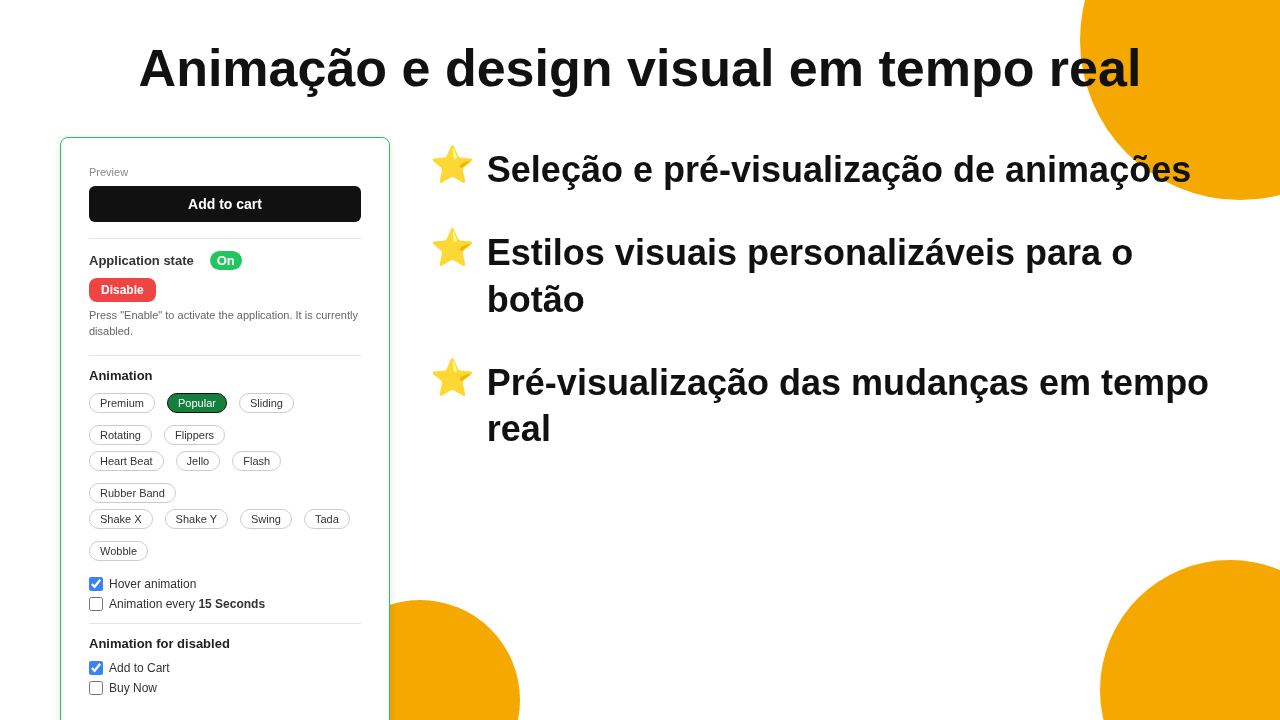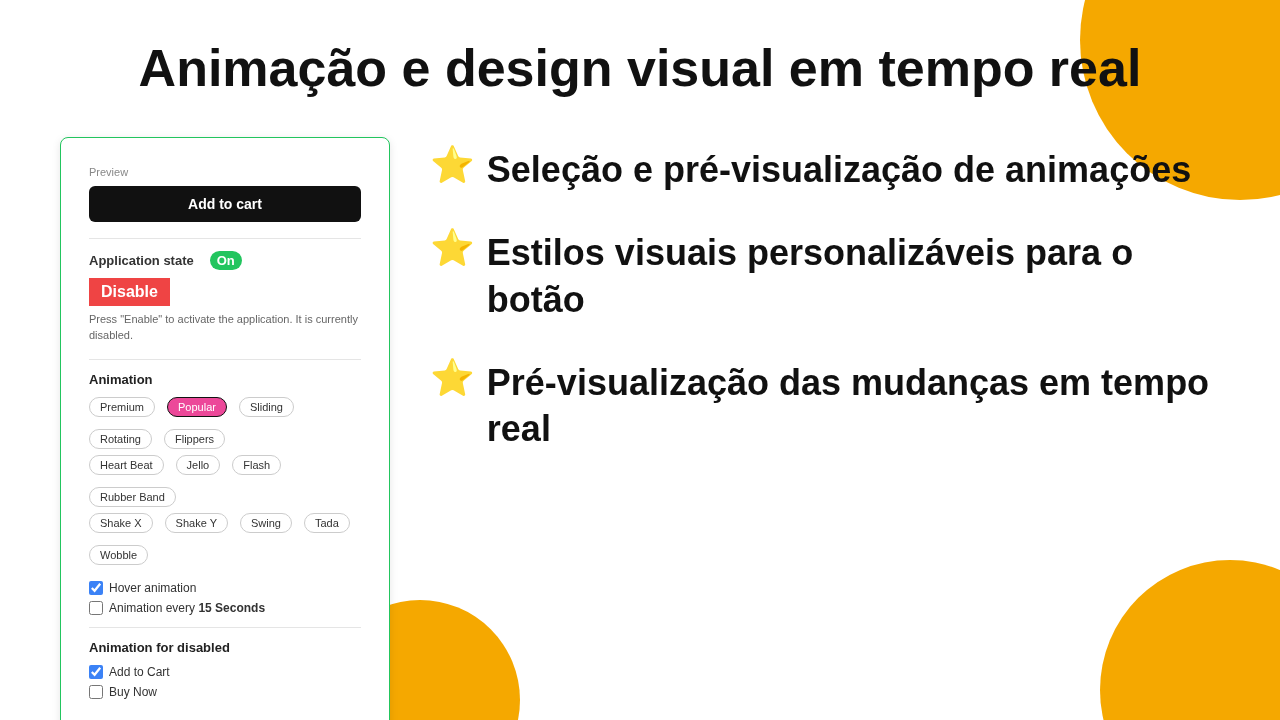--- a/index.html
+++ b/index.html
@@ -125,23 +125,23 @@
       font-size: 13px;
       font-weight: 700;
       padding: 2px 7px;
       border-radius: 10px;
     }
 
     .btn-disable {
       background: #ef4444;
       color: #fff;
       border: none;
-      border-radius: 0;
+      border-radius: 8px;
       padding: 5px 12px;
-      font-size: 16px;
+      font-size: 12px;
       font-weight: 600;
       cursor: pointer;
       margin-bottom: 6px;
       display: inline-block;
     }
 
     .hint-text {
       font-size: 11px;
       color: #666;
       line-height: 1.4;
@@ -165,21 +165,21 @@
       border: 1px solid #ccc;
       border-radius: 20px;
       padding: 3px 10px;
       font-size: 11px;
       color: #333;
       cursor: pointer;
       background: #fff;
     }
 
     .tag.active {
-      background: #ec4899;
+      background: #15803d;
       color: #fff;
       border-color: #111;
     }
 
     .checkbox-row {
       display: flex;
       align-items: center;
       gap: 6px;
       margin-bottom: 6px;
     }

